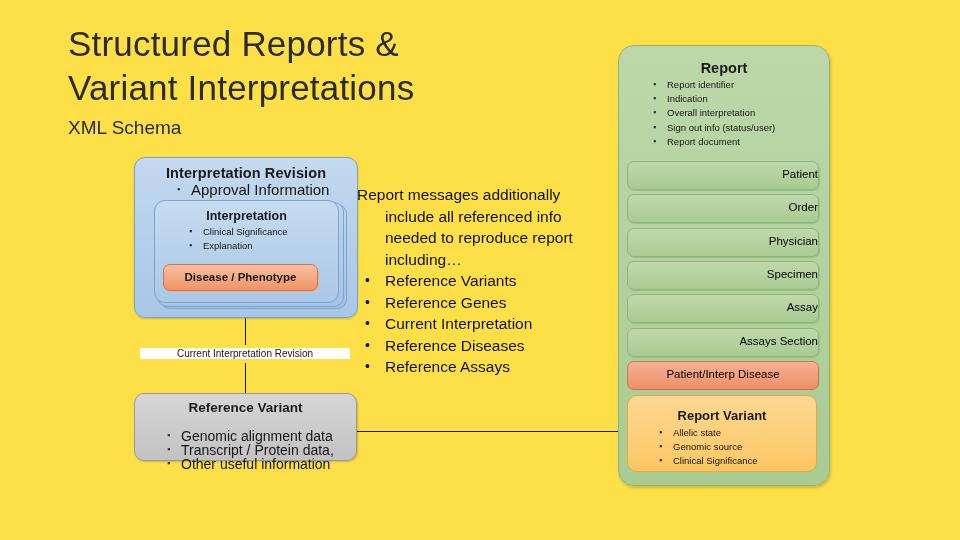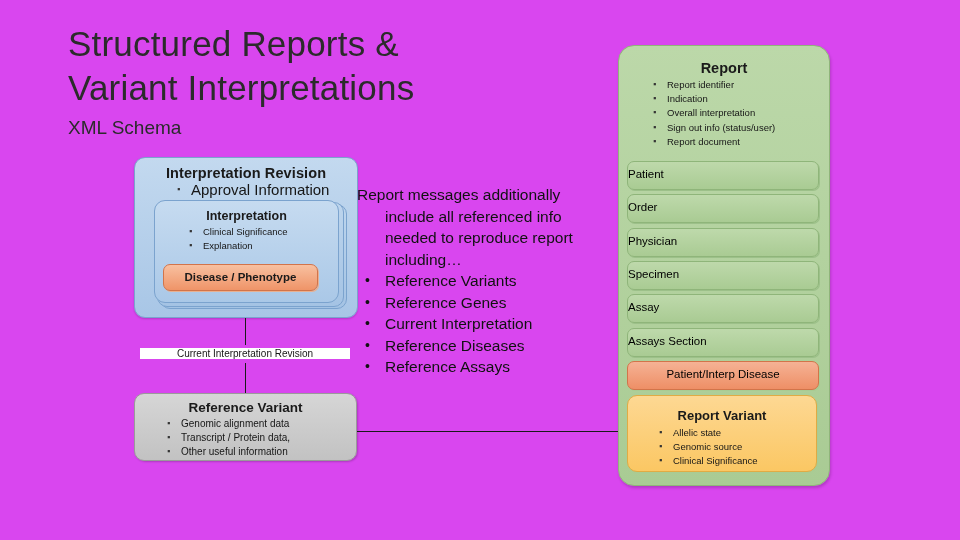--- a/index.html
+++ b/index.html
@@ -10,21 +10,21 @@
   }
   body {
     font-family: "Liberation Sans", sans-serif;
     color: #000000;
   }
   #slide {
     position: relative;
     width: 960px;
     height: 540px;
     overflow: hidden;
-    background: #d946ef;
+    background: #fde047;
   }
 
   
   #title-block {
     position: absolute;
     left: 68px;
     top: 22px;
     width: 520px;
   }
   #title-main {
@@ -148,23 +148,23 @@
     background: linear-gradient(180deg, #d6d6d6 0%, #c2c2c2 100%);
     border: 1px solid #9a9a9a;
     border-radius: 10px;
     box-shadow: 1px 1px 2px rgba(0,0,0,0.20);
   }
   #reference-variant .node-title {
     font-size: 13.5px;
     padding-top: 6px;
   }
   #reference-variant .bullets {
-    font-size: 10px;
+    font-size: 14px;
     line-height: 14px;
-    margin: 2px 0 0 28px;
+    margin: 14px 0 0 28px;
   }
 
   
   .connector {
     position: absolute;
     background: #1a1a1a;
   }
   #conn-v-top   { left: 245px; top: 318px; width: 1px; height: 27px; }
   #conn-v-bot   { left: 245px; top: 363px; width: 1px; height: 30px; }
   #conn-h-right { left: 357px; top: 431px; width: 261px; height: 1px; }
@@ -238,21 +238,21 @@
 
   .green-row {
     position: absolute;
     left: 627px;
     width: 190px;
     height: 27px;
     background: linear-gradient(180deg, #bed9ab 0%, #a9cb93 100%);
     border: 1px solid #8fb57a;
     border-radius: 7px;
     box-shadow: 1px 1px 0 #9cc089;
-    text-align: left;
+    text-align: right;
   }
   .green-row .node-title {
     font-size: 11.5px;
     line-height: 25px;
   }
   #row-patient        { top: 161px; }
   #row-order          { top: 194px; }
   #row-physician      { top: 228px; }
   #row-specimen       { top: 261px; }
   #row-assay          { top: 294px; }

